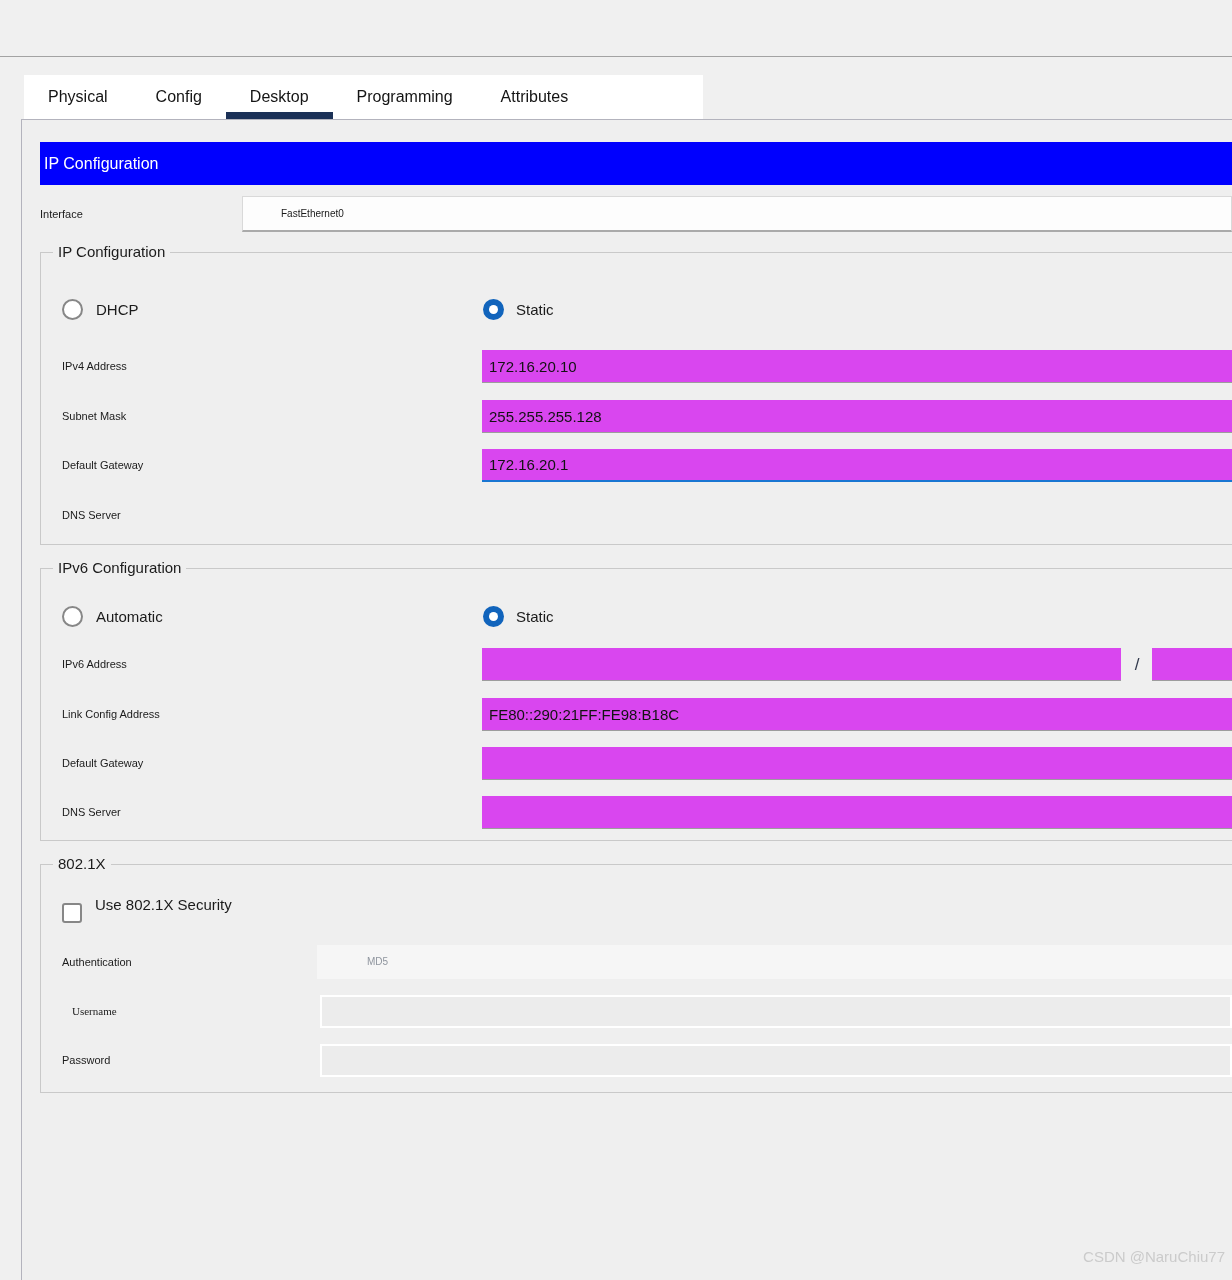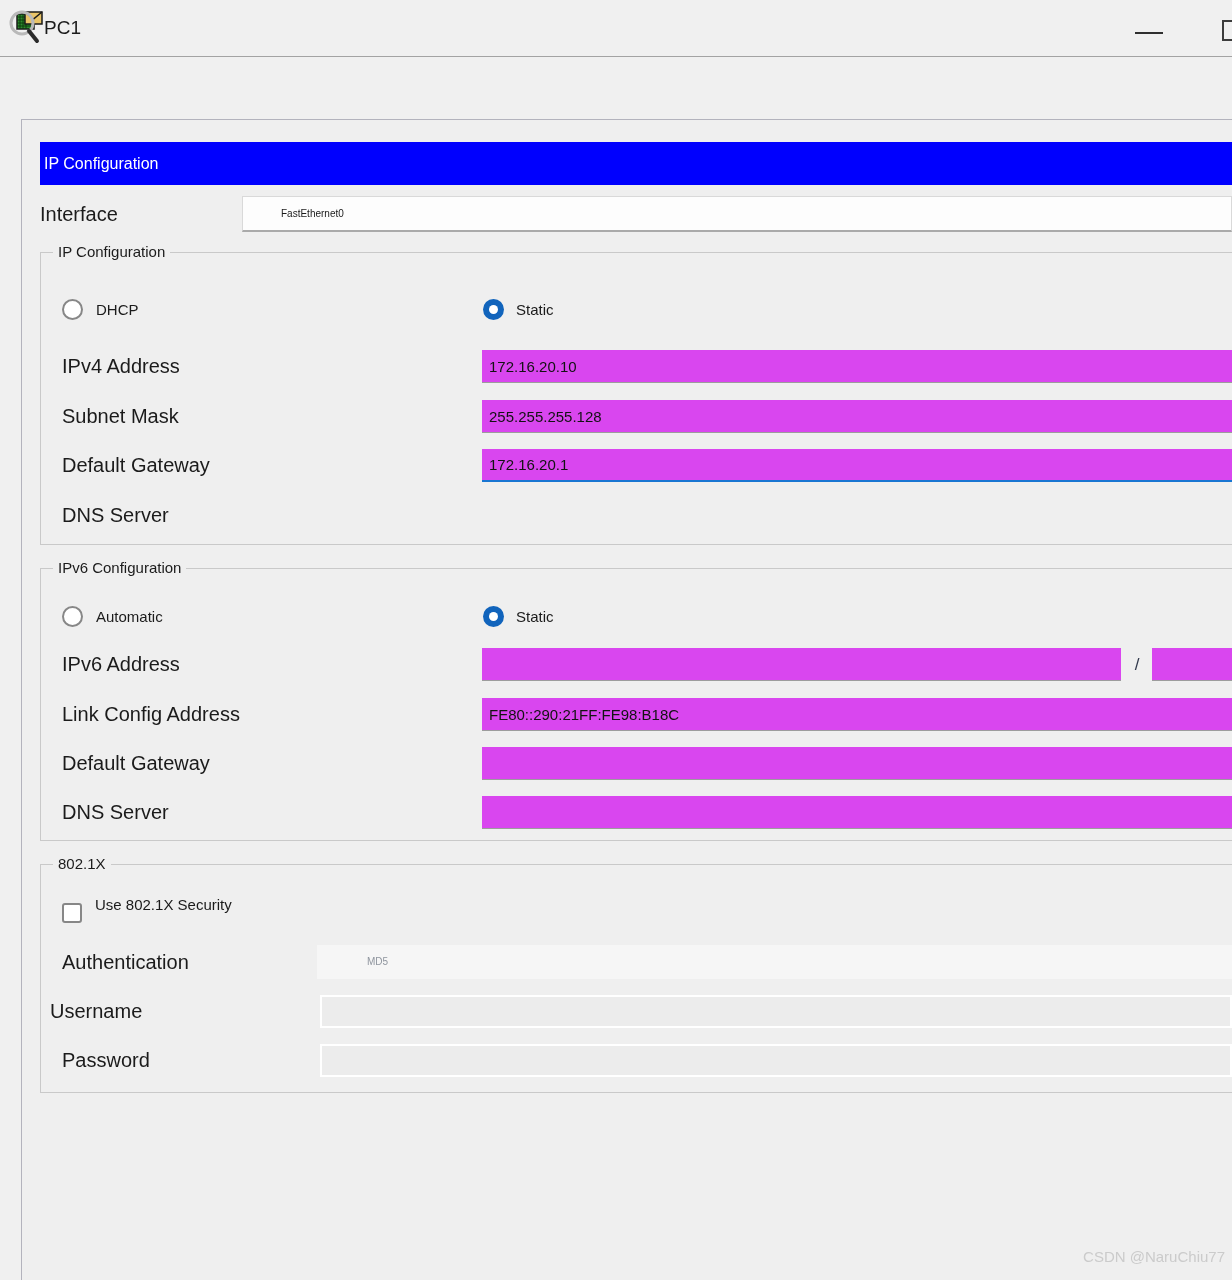--- a/index.html
+++ b/index.html
@@ -18,21 +18,21 @@
   
   .tabbar { position:absolute; left:24px; top:75px; width:679px; height:44px; background:#ffffff; display:flex; align-items:center; }
   .tab { position:relative; height:100%; display:flex; align-items:center; padding:0 24px; font-size:16px; color:#141414; cursor:pointer; white-space:nowrap; }
   .tab.selected::after { content:""; position:absolute; left:0; right:0; bottom:0; height:7px; background:#1b3157; }
 
   
   .panel { position:absolute; left:21px; top:119px; right:0; bottom:0; background:#efefef; border-left:1px solid #b3b3bd; border-top:1px solid #b3b3bd; }
 
   .blue-header { position:absolute; left:40px; top:142px; right:0; height:43px; background:#0000fe; color:#ffffff; font-size:16px; line-height:43px; padding-left:4px; }
 
-  .field-label { position:absolute; font-size:20px; color:#1b1b1b; }
+  .field-label { position:absolute; font-size:11px; color:#1b1b1b; }
   .lh33 { height:33px; line-height:33px; }
   .lh36 { height:36px; line-height:36px; }
 
   .combo { position:absolute; background:#fdfdfd; border:1px solid #d9d9d9; border-bottom:2px solid #aaaaaa; font-size:10px; color:#1a1a1a; cursor:pointer;padding-left:28px; }
   .combo .combo-value { display:block; padding-left:10px; line-height:33px; }
   .combo.disabled { background:#f6f6f6; border:none; }
   .combo.disabled .combo-value { color:#8f959e; padding-left:22px; line-height:34px; }
 
   .txt { position:absolute; background:#d946ef; border:none; border-bottom:1px solid #9c9c9c; font-family:"Liberation Sans", sans-serif; font-size:15px; color:#121212; padding:0 0 0 7px; height:33px; outline:none; }
   .txt.focused { border-bottom:2px solid #1976d2; }
@@ -50,35 +50,29 @@
 
   .slash { position:absolute; font-size:17px; color:#323a4d; height:33px; line-height:33px; text-align:center; }
 
   .watermark { position:absolute; right:7px; top:1248px; font-size:15px; color:#cbcbcb; }
 </style>
 </head>
 <body>
 
 <div class="stage">
 
-  <div class="titlebar">
-    <svg class="app-icon" viewBox="0 0 38 38">
-      <rect x="9" y="6" width="17" height="15" fill="#2e8b2e" stroke="#1a1a1a" stroke-width="1.5"></rect>
-      <path d="M12 6 v15 M15 6 v15 M18 6 v15 M9 9 h17 M9 12 h17 M9 15 h17 M9 18 h17" stroke="#0c3c0c" stroke-width="1"></path>
-      <polygon points="17,4 34,4 34,16 17,16" fill="#e9c468" stroke="#1a1a1a" stroke-width="1.5"></polygon>
-      <polyline points="17,4 25.5,11 34,4" fill="none" stroke="#1a1a1a" stroke-width="1.5"></polyline>
-      <circle cx="14" cy="15" r="11" fill="none" stroke="#b9b9b9" stroke-width="3"></circle>
-      <line x1="21" y1="23" x2="29" y2="33" stroke="#2a2a2a" stroke-width="4" stroke-linecap="round"></line>
-    </svg>
-    <div class="win-title">PC1</div>
-    <div class="btn-min"></div>
-    <div class="btn-max-partial"></div>
-  </div>
   <div class="titlebar-sep"></div>
 
+  <div class="tabbar">
+    <div class="tab">Physical</div>
+    <div class="tab">Config</div>
+    <div class="tab selected">Desktop</div>
+    <div class="tab">Programming</div>
+    <div class="tab">Attributes</div>
+  </div>
 
   <div class="panel"></div>
 
   <div class="blue-header">IP Configuration</div>
 
   <div class="field-label lh36" style="left:40px; top:196px;">Interface</div>
   <div class="combo" style="left:242px; top:196px; right:0; height:36px;">
     <span class="combo-value">FastEthernet0</span>
   </div>
 
@@ -127,21 +121,21 @@
   <div class="group-title" style="top:854px;">802.1X</div>
 
   <div class="checkbox" style="left:62px; top:903px;"></div>
   <div class="radio-label" style="left:95px; top:850px; height:22px; line-height:22px;margin-top:44px;">Use 802.1X Security</div>
 
   <div class="field-label" style="left:62px; top:945px; height:34px; line-height:34px;">Authentication</div>
   <div class="combo disabled" style="left:317px; top:945px; right:0; height:34px;">
     <span class="combo-value">MD5</span>
   </div>
 
-  <div class="field-label lh33" style="left:50px; top:995px;">Username</div>
+  <div class="field-label lh33" style="left:72px; top:995px;font-family:Liberation Serif, serif;">Username</div>
   <input class="txt disabled" style="left: 320px; top: 995px; width: 912px;" disabled="" value="">
 
   <div class="field-label lh33" style="left:62px; top:1044px;">Password</div>
   <input class="txt disabled" style="left: 320px; top: 1044px; width: 912px;" disabled="" value="">
 
   <div class="watermark">CSDN @NaruChiu77</div>
 
 </div>
 
 </body></html>

